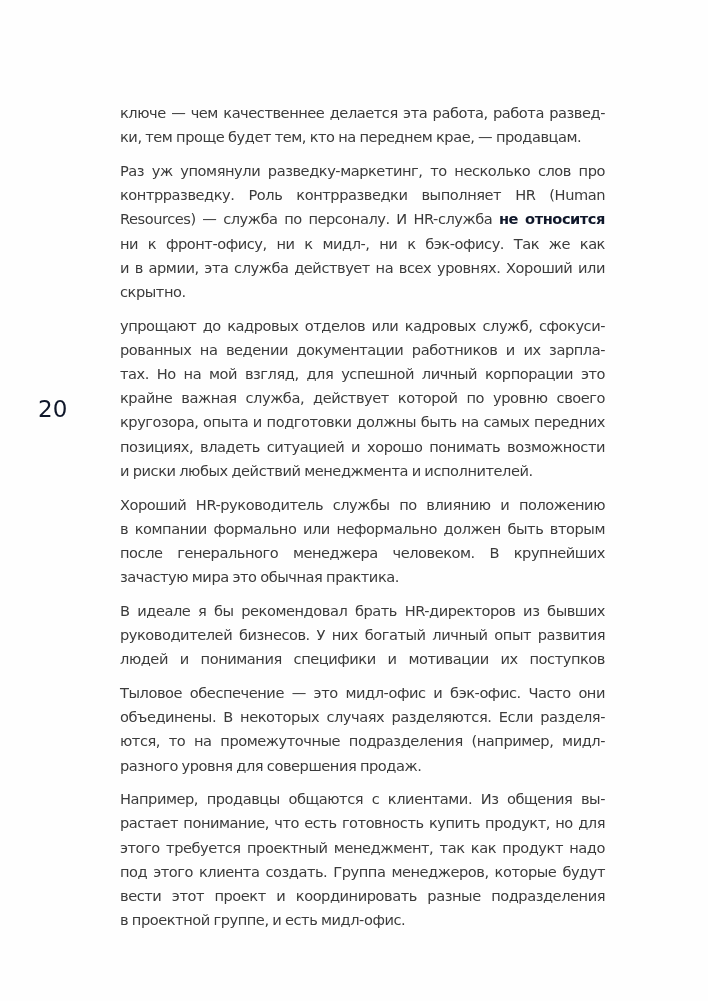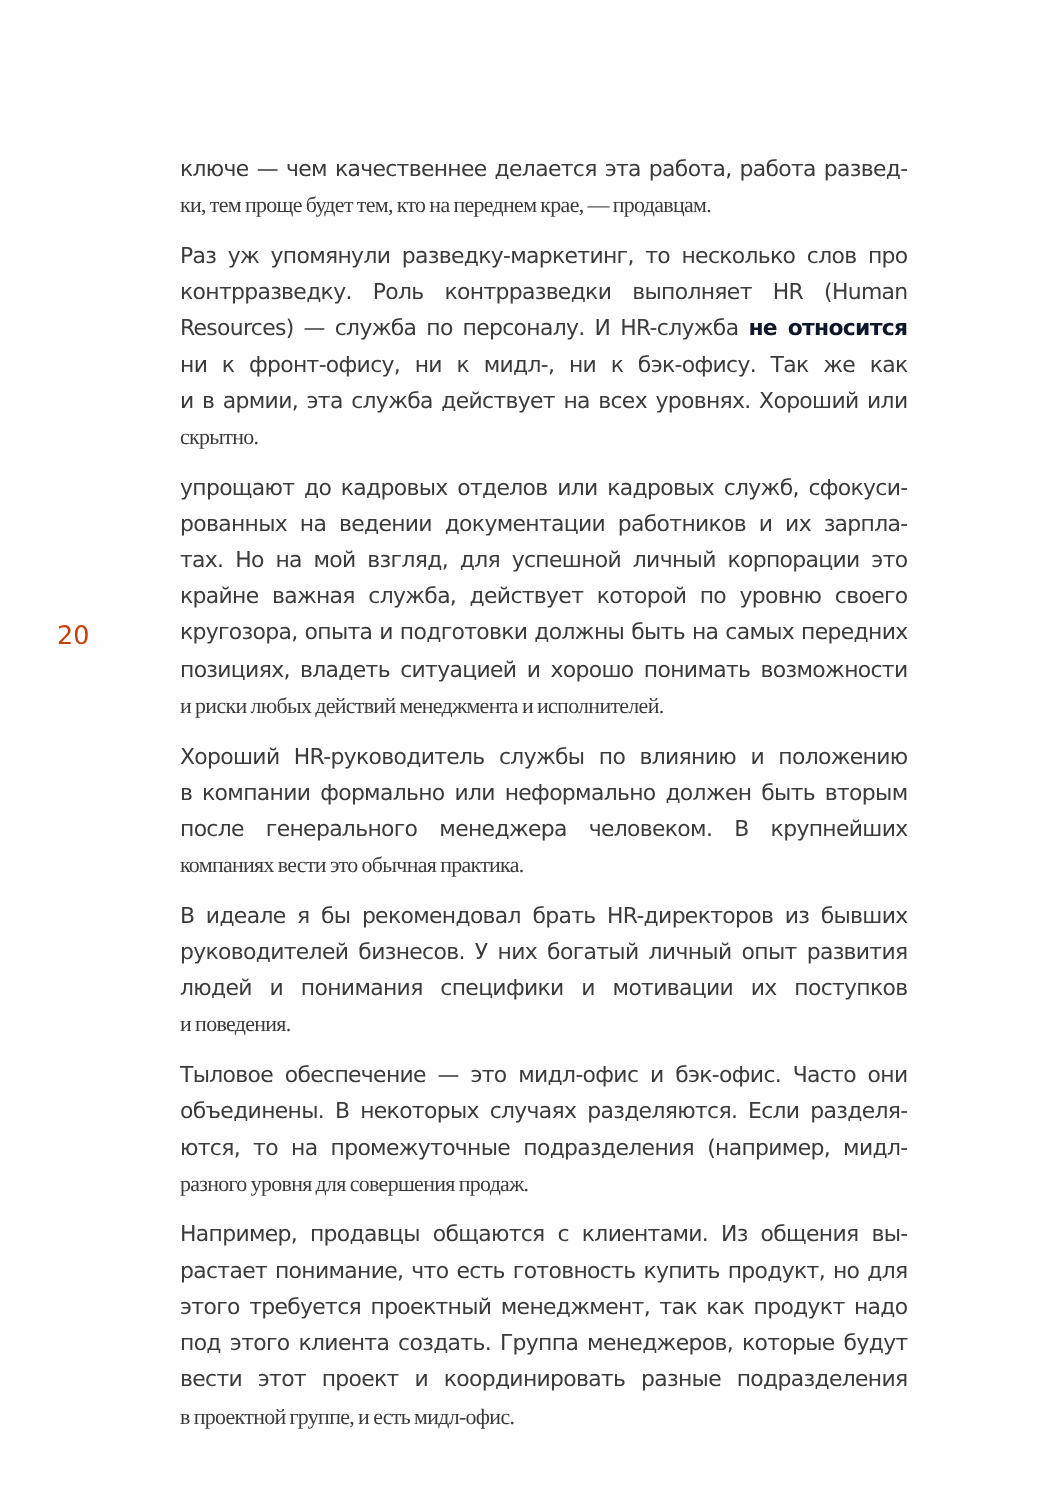--- a/index.html
+++ b/index.html
@@ -16,24 +16,24 @@
   .page {
     position: absolute;
     left: 0; top: 0;
     width: 708px;
     height: 1001px;
     background: #fefefe;
   }
   .page-number {
     position: absolute;
     left: 38px;
-    top: 414px;
+    top: 396px;
     font-family: "DejaVu Sans", sans-serif;
-    font-size: 17px;
-    color: #c2410c;
+    font-size: 23px;
+    color: #0f172a;
     letter-spacing: 0px;
   }
   .text-column {
     position: absolute;
     left: 120px;
     top: 101px;
     width: 485px;
     font-family: "DejaVu Sans", sans-serif;
     font-size: 14.6px;
     line-height: 24.2px;
@@ -51,21 +51,20 @@
     text-indent: 0;
   }
   .line {
     display: block;
     text-align: justify;
     text-align-last: justify;
     white-space: nowrap;
   }
   .line.last {
     text-align-last: left;
-    font-family: Liberation Serif, serif;
   }
   .bold {
     font-weight: bold;
     color: #0f172a;
   }
 </style>
 </head>
 <body>
 
 <div class="page">
@@ -94,28 +93,27 @@
       <span class="line">крайне важная служба, действует которой по уровню своего</span>
       <span class="line">кругозора, опыта и подготовки должны быть на самых передних</span>
       <span class="line">позициях, владеть ситуацией и хорошо понимать возможности</span>
       <span class="line last">и риски любых действий менеджмента и исполнителей.</span>
     </p>
 
     <p>
       <span class="line">Хороший HR-руководитель службы по влиянию и положению</span>
       <span class="line">в компании формально или неформально должен быть вторым</span>
       <span class="line">после генерального менеджера человеком. В крупнейших</span>
-      <span class="line last">компаниях вести это обычная практика.</span>
+      <span class="line last">зачастую мира это обычная практика.</span>
     </p>
 
     <p>
       <span class="line">В идеале я бы рекомендовал брать HR-директоров из бывших</span>
       <span class="line">руководителей бизнесов. У них богатый личный опыт развития</span>
       <span class="line">людей и понимания специфики и мотивации их поступков</span>
-      <span class="line last">и поведения.</span>
     </p>
 
     <p>
       <span class="line">Тыловое обеспечение — это мидл-офис и бэк-офис. Часто они</span>
       <span class="line">объединены. В некоторых случаях разделяются. Если разделя-</span>
       <span class="line">ются, то на промежуточные подразделения (например, мидл-</span>
       <span class="line last">разного уровня для совершения продаж.</span>
     </p>
 
     <p>

